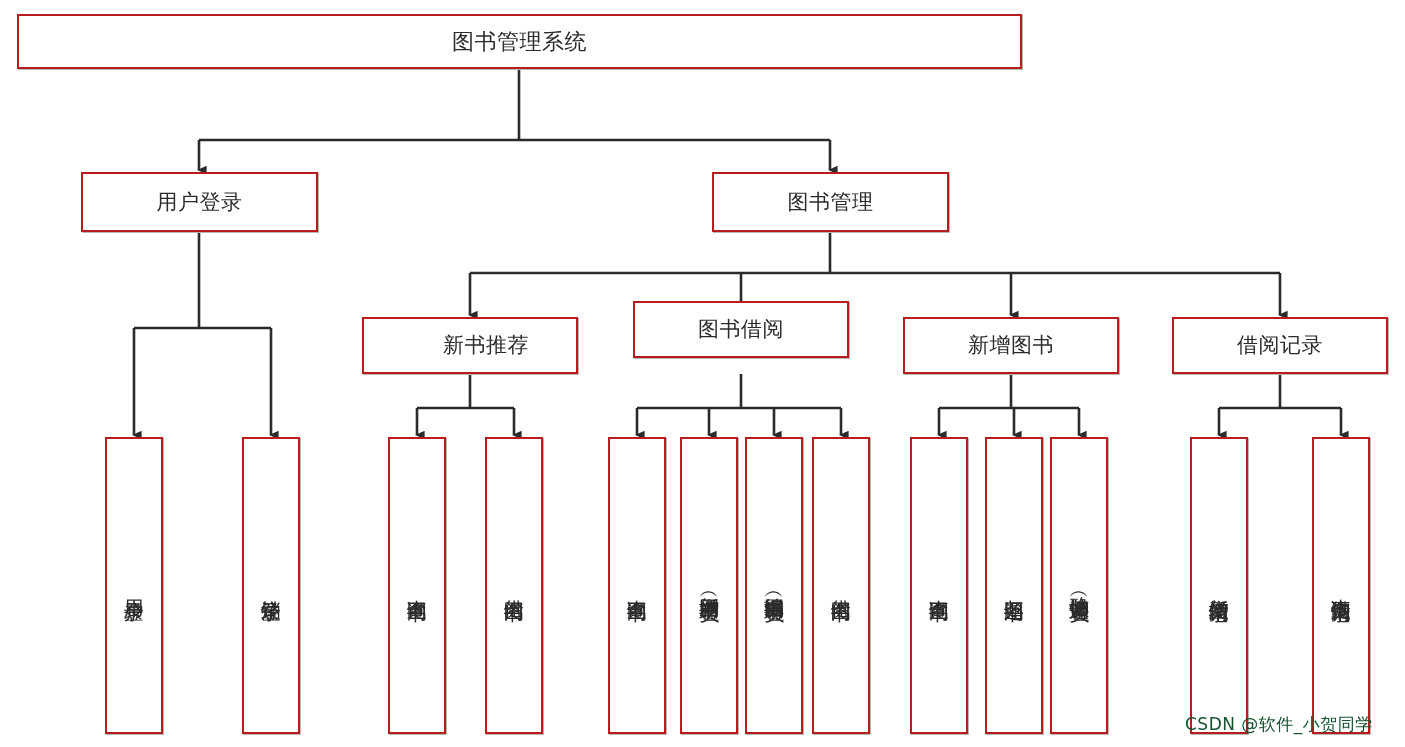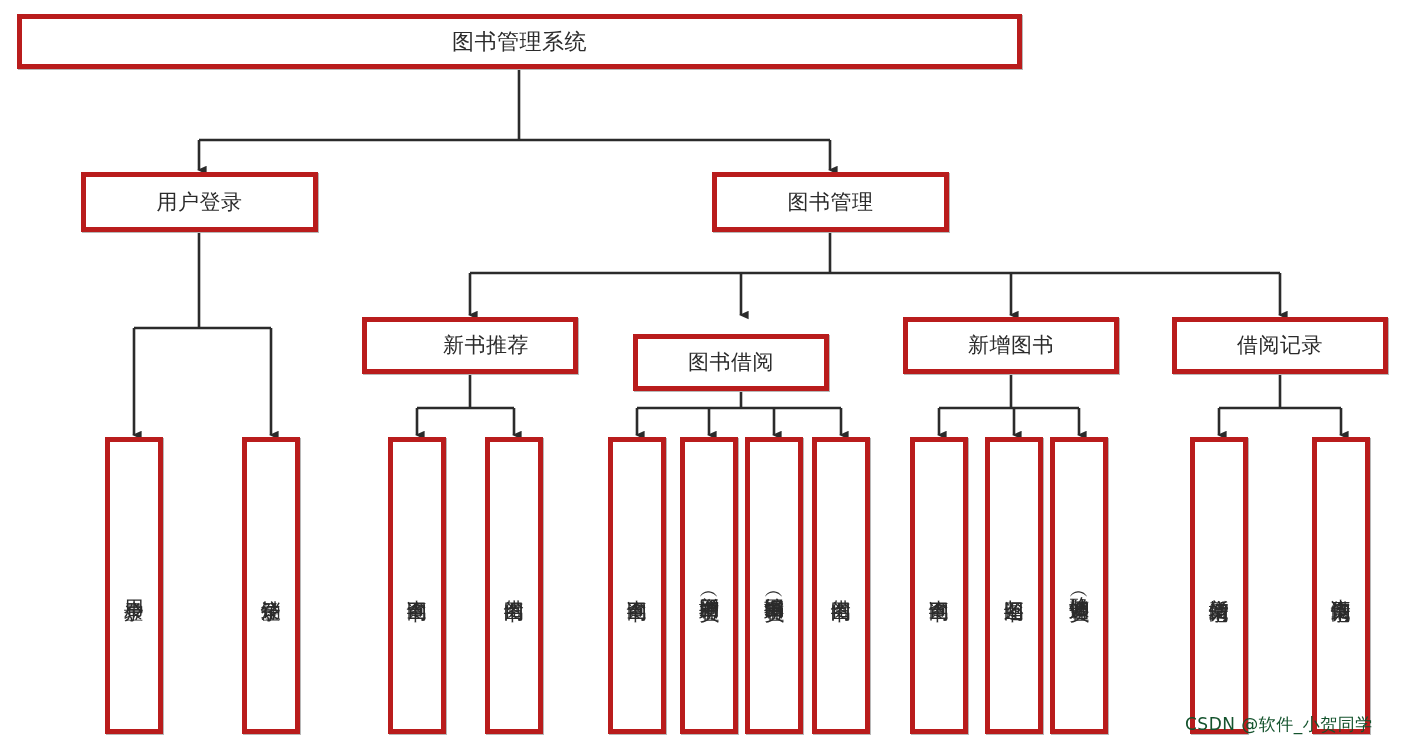--- a/index.html
+++ b/index.html
@@ -23,21 +23,21 @@
     left: 0;
     top: 0;
     width: 1405px;
     height: 747px;
     pointer-events: none;
   }
   .node {
     position: absolute;
     box-sizing: border-box;
     background: #ffffff;
-    border: 5px solid #b91c1c;
+    border: 2px solid #b91c1c;
     box-shadow: 1px 1px 0 0 #b8b8b8;
     display: flex;
     align-items: center;
     justify-content: center;
     color: #2b2b2b;
   }
   .node-label {
     font-size: 21px;
     line-height: 1.15;
     letter-spacing: 0.5px;
@@ -138,21 +138,21 @@
       </div>
       <div class="node level2" style="left: 81px; top: 172px; width: 237px; height: 60px;">
         <span class="node-label">用户登录</span>
       </div>
       <div class="node level2" style="left: 712px; top: 172px; width: 237px; height: 60px; text-align: center;">
         <span class="node-label">图书管理</span>
       </div>
       <div class="node level3" style="left: 362px; top: 317px; width: 216px; height: 57px; padding-left: 32px;">
         <span class="node-label">新书推荐</span>
       </div>
-      <div class="node level3" style="left: 633px; top: 334px; width: 196px; height: 57px;">
+      <div class="node level3" style="left: 633px; top: 301px; width: 216px; height: 57px;">
         <span class="node-label">图书借阅</span>
       </div>
       <div class="node level3" style="left: 903px; top: 317px; width: 216px; height: 57px;">
         <span class="node-label">新增图书</span>
       </div>
       <div class="node level3" style="left: 1172px; top: 317px; width: 216px; height: 57px;">
         <span class="node-label">借阅记录</span>
       </div>
       <div class="node leaf" style="left: 105px; top: 437px; width: 58px; height: 297px;">
         <span class="node-label">用户登录</span>

